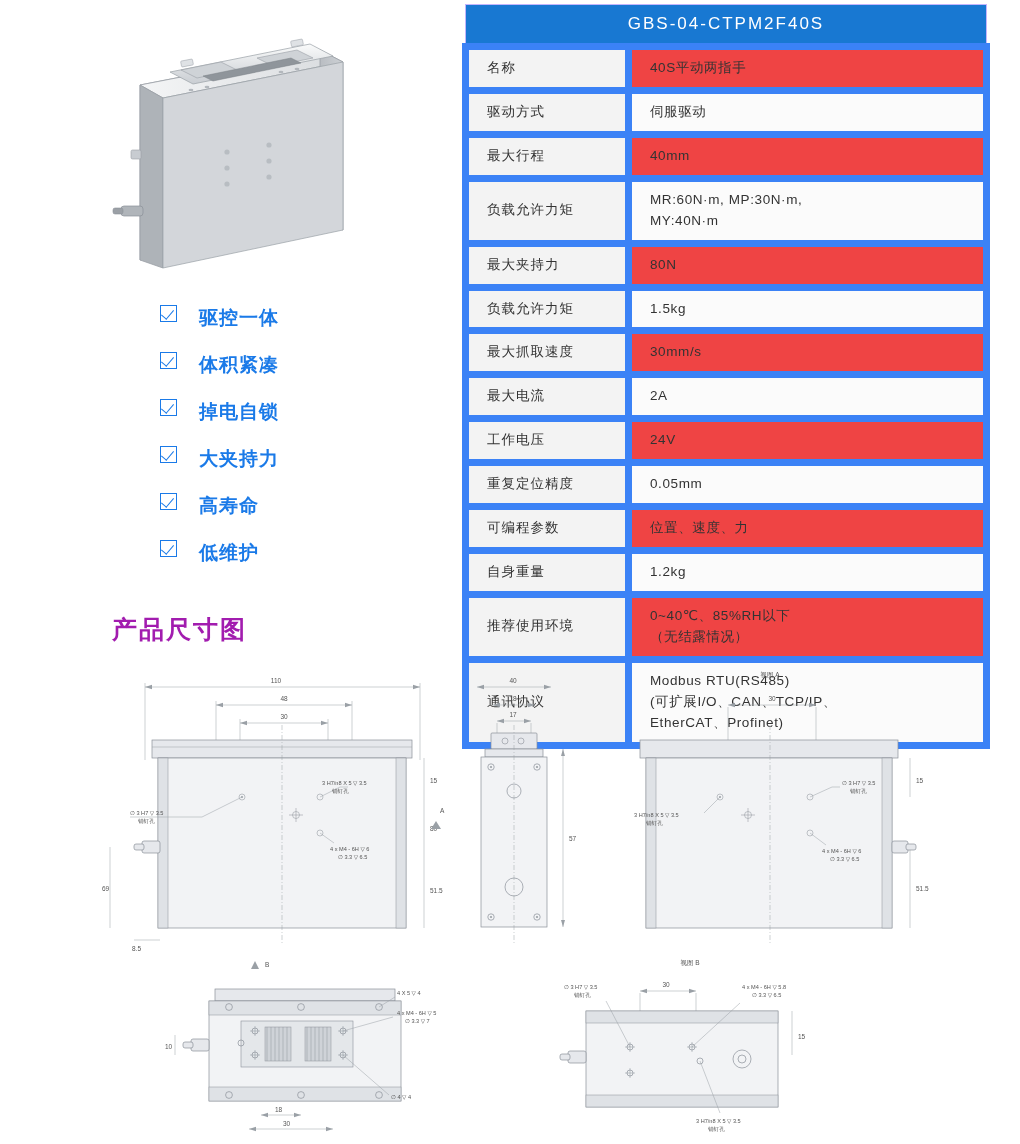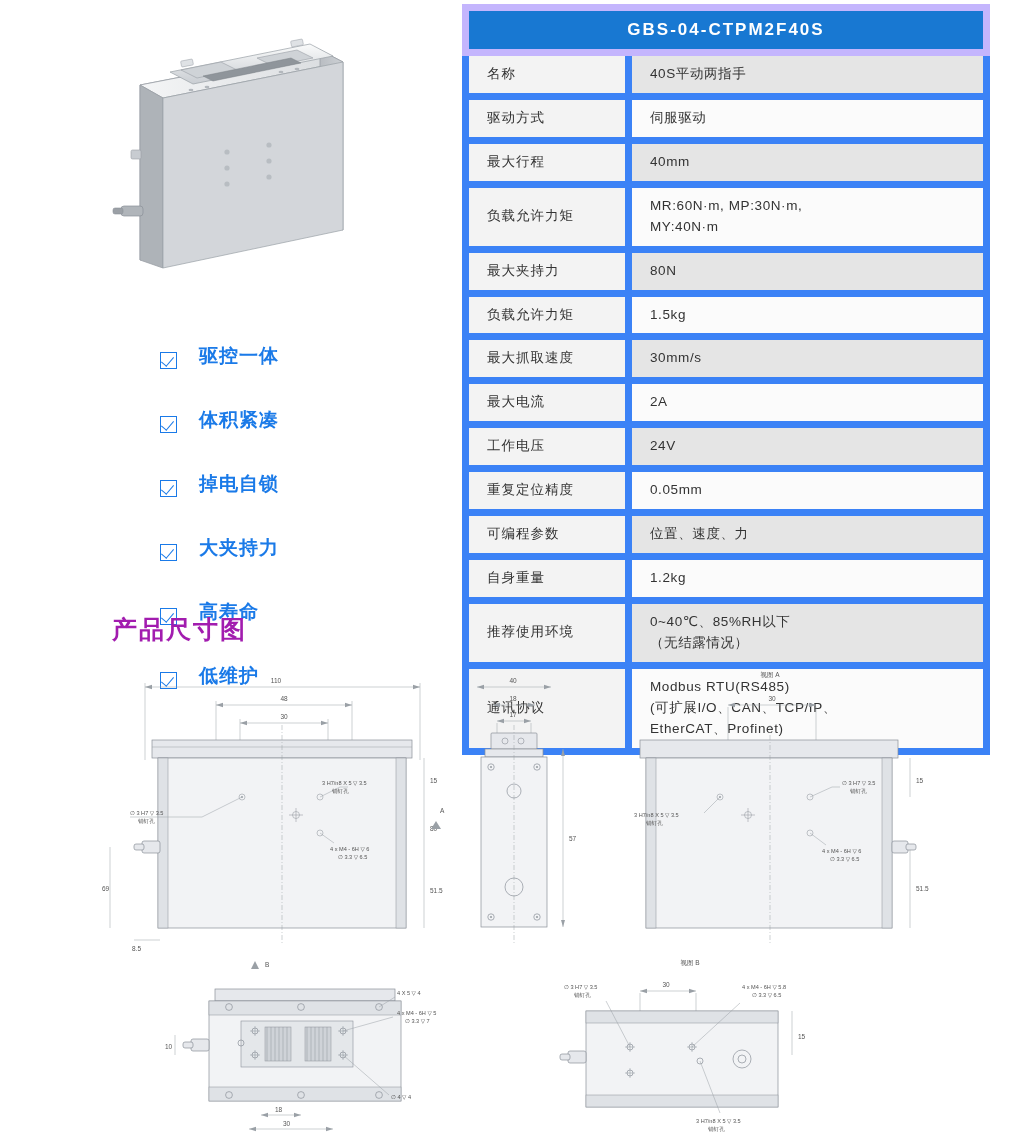--- a/index.html
+++ b/index.html
@@ -16,21 +16,21 @@
   .left-col {
     position: absolute; left: 0; top: 0; width: 460px; height: 600px;
   }
   .product-photo {
     position: absolute; left: 95px; top: 30px; width: 300px; height: 240px;
   }
   .feature-list {
     position: absolute; left: 160px; top: 305px; width: 280px;
   }
   .feature-item {
-    display: flex; align-items: flex-end; margin-bottom: 21px; margin-top: 38px;
+    display: flex; align-items: flex-start; margin-bottom: 21px;
   }
   .check-box {
     width: 17px; height: 17px; border: 1.6px solid #1a7ae8;
     position: relative; margin-right: 22px; flex: 0 0 auto;
   }
   .check-box::after {
     content: "";
     position: absolute; left: 3px; top: 1px;
     width: 6px; height: 11px;
     border: solid #1a7ae8; border-width: 0 1.8px 1.8px 0;
@@ -39,33 +39,33 @@
   .feature-label {
     color: #1a7ae8; font-size: 19px; font-weight: bold; letter-spacing: 1px;
   }
 
   
   .spec-table {
     position: absolute; left: 462px; top: 4px; width: 528px;
     border-collapse: collapse; font-size: 13.5px;
   }
   .spec-table .title-row th {
-    background: #1878d2; color: #fff; font-size: 17px; font-weight: bold;
+    background: #1878d2; color: #fff; font-size: 17px; font-weight: normal;
     letter-spacing: 2px; padding: 9px 0; text-align: center;
-    border: 7px solid #c4b5fd;
+    border: 1px solid #c4b5fd;
   }
   .spec-table td {
     border: 7px solid #3b82f6; padding: 8px 0 8px 18px;
     vertical-align: middle; line-height: 1.55;
   }
   .spec-table td.k {
     width: 163px; background: #f3f3f3; color: #333; letter-spacing: 1px;
   }
   .spec-table td.v {
-    background: #e5e5e5; color: #333; letter-spacing: 0.6px;
+    background: #ef4444; color: #333; letter-spacing: 0.6px;
   }
   .spec-table tr:nth-child(odd) td.v { background: #fbfbfb; }
 
   
   .section-title {
     position: absolute; left: 112px; top: 613px;
     color: #a21caf; font-size: 25px; font-weight: bold; letter-spacing: 2px;
   }
 
   

